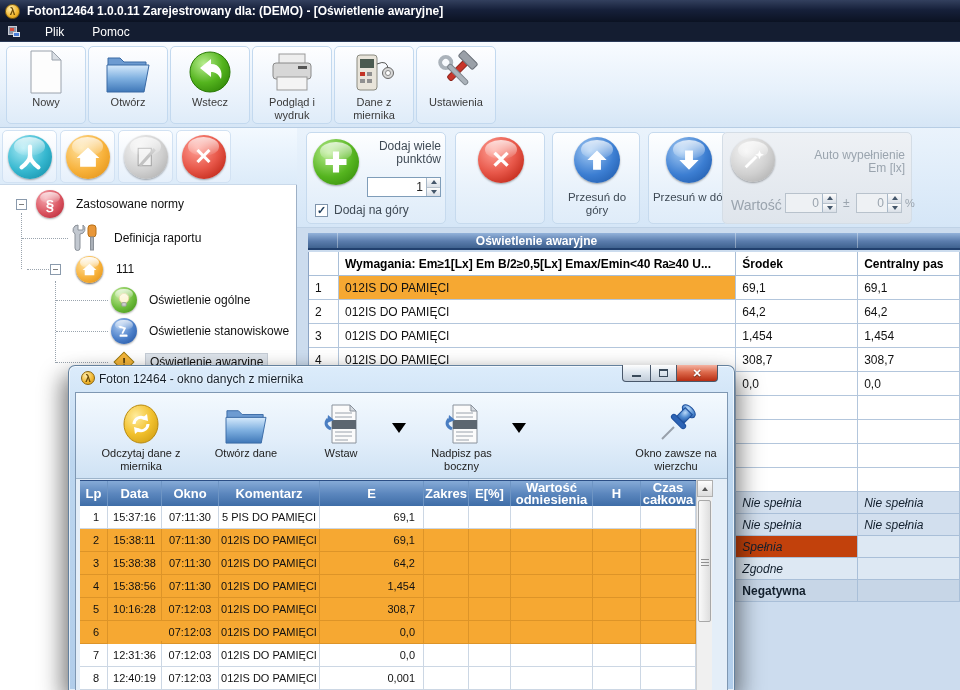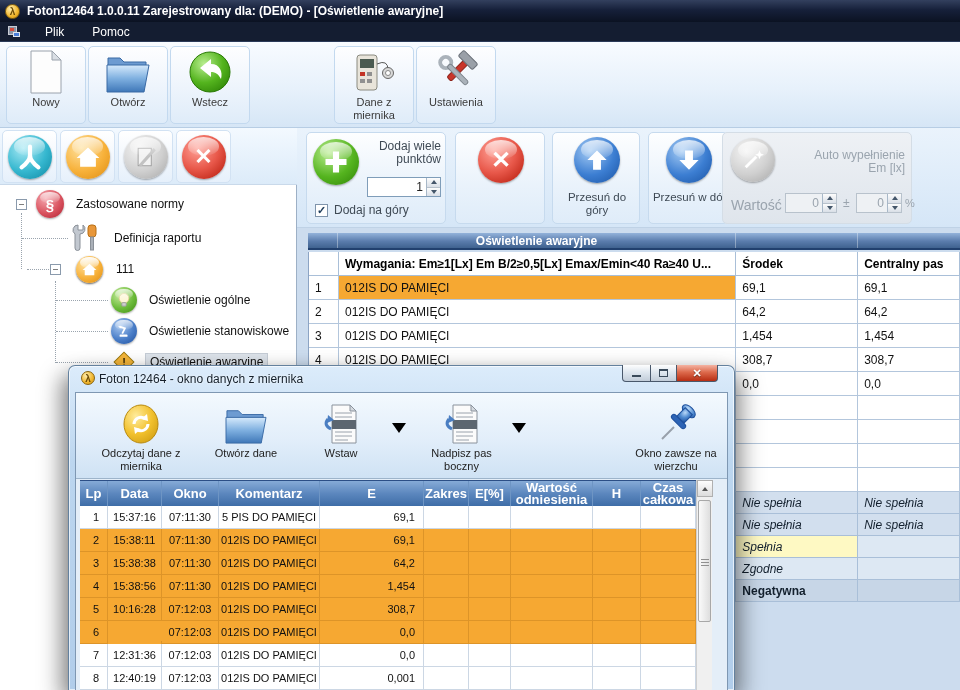--- a/index.html
+++ b/index.html
@@ -221,20 +221,31 @@
                 <stop offset=".55" stop-color="#54b41e"></stop>
                 <stop offset="1" stop-color="#2d8306"></stop>
               </radialGradient>
             </defs>
           <circle cx="22" cy="22" r="20" fill="url(#gb1)" stroke="#2a7a06"></circle>
           <path d="M12 18l11-9v5c9 0 12 8 10 15-3-5-5-7-10-7v5z" fill="#fff"></path>
         </svg>
       </div>
       <div class="lbl">Wstecz</div>
     </div>
+    <div class="tb-btn" style="left:252px">
+      <div class="ico">
+        <svg width="46" height="42" viewBox="0 0 46 42">
+            <rect x="10" y="2" width="26" height="10" fill="#eee" stroke="#999"></rect>
+            <rect x="4" y="11" width="38" height="16" rx="3" fill="#d7d7d7" stroke="#8a8a8a"></rect>
+            <rect x="8" y="25" width="30" height="13" fill="#f4f4f4" stroke="#999"></rect>
+            <rect x="29" y="14" width="9" height="3" fill="#555"></rect>
+          </svg>
+      </div>
+      <div class="lbl">Podgląd i wydruk</div>
+    </div>
     <div class="tb-btn" style="left:416px">
       <div class="ico">
         <svg width="46" height="44" viewBox="0 0 46 44">
           <g transform="rotate(45 23 22)">
               <rect x="20" y="4" width="6" height="28" rx="2" fill="#c9352a" stroke="#8f241c"></rect>
               <rect x="13" y="1" width="20" height="8" rx="2" fill="#9aa0a8" stroke="#6a7078"></rect>
             </g>
           <g transform="rotate(-45 23 22)">
               <circle cx="22.5" cy="8" r="5.5" fill="none" stroke="#aab2ba" stroke-width="4"></circle>
               <rect x="20" y="12" width="5" height="26" rx="2" fill="#aab2ba" stroke="#7a828a"></rect>
@@ -523,21 +534,21 @@
           </div>
           <div class="mt-sum" style="top: 281px;">
             <div class="mc em-italic" style="width: 30px; background: rgb(210, 223, 238);"></div>
             <div class="mc em-italic" style="width: 398px; background: rgb(210, 223, 238);"></div>
             <div class="mc em-italic" style="width: 122px; background: rgb(210, 223, 238);">Nie spełnia</div>
             <div class="mc em-italic" style="width: 102px; background: rgb(210, 223, 238);">Nie spełnia</div>
           </div>
           <div class="mt-sum" style="top: 303px;">
             <div class="mc em-italic" style="width: 30px; background: rgb(221, 232, 243);"></div>
             <div class="mc em-italic" style="width: 398px; background: rgb(221, 232, 243);"></div>
-            <div class="mc em-italic" style="width: 122px; background: #fef9c3;">Spełnia</div>
+            <div class="mc em-italic" style="width: 122px; background: #c2410c;">Spełnia</div>
             <div class="mc em-italic" style="width: 102px; background: rgb(221, 232, 243);"></div>
           </div>
           <div class="mt-sum" style="top: 325px;">
             <div class="mc em-italic" style="width: 30px; background: rgb(221, 232, 243);"></div>
             <div class="mc em-italic" style="width: 398px; background: rgb(221, 232, 243);"></div>
             <div class="mc em-italic" style="width: 122px; background: rgb(221, 232, 243);">Zgodne</div>
             <div class="mc em-italic" style="width: 102px; background: rgb(221, 232, 243);"></div>
           </div>
           <div class="mt-sum" style="top: 347px;">
             <div class="mc em-bold" style="width: 30px; background: rgb(199, 214, 231);"></div>

